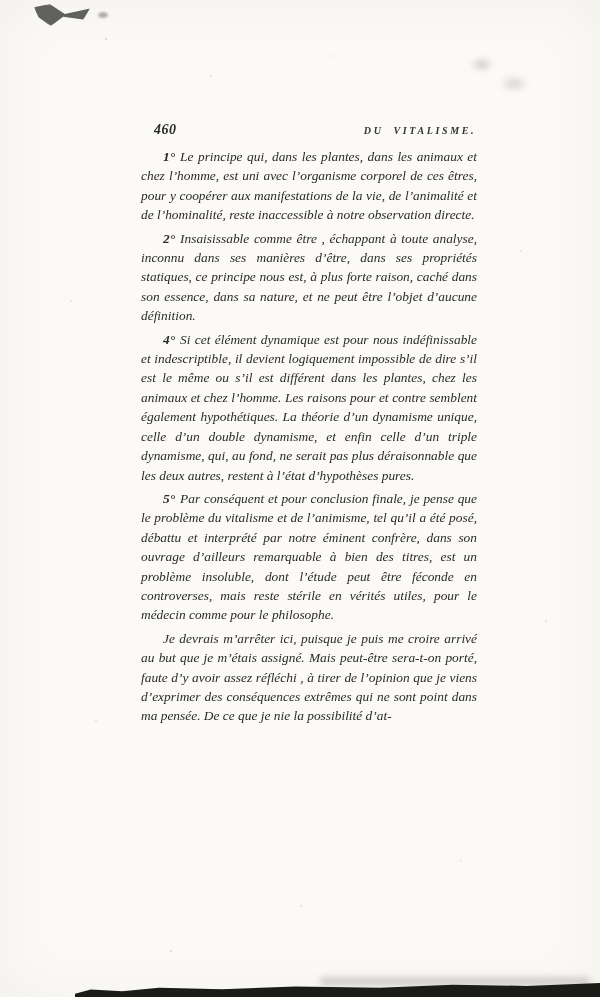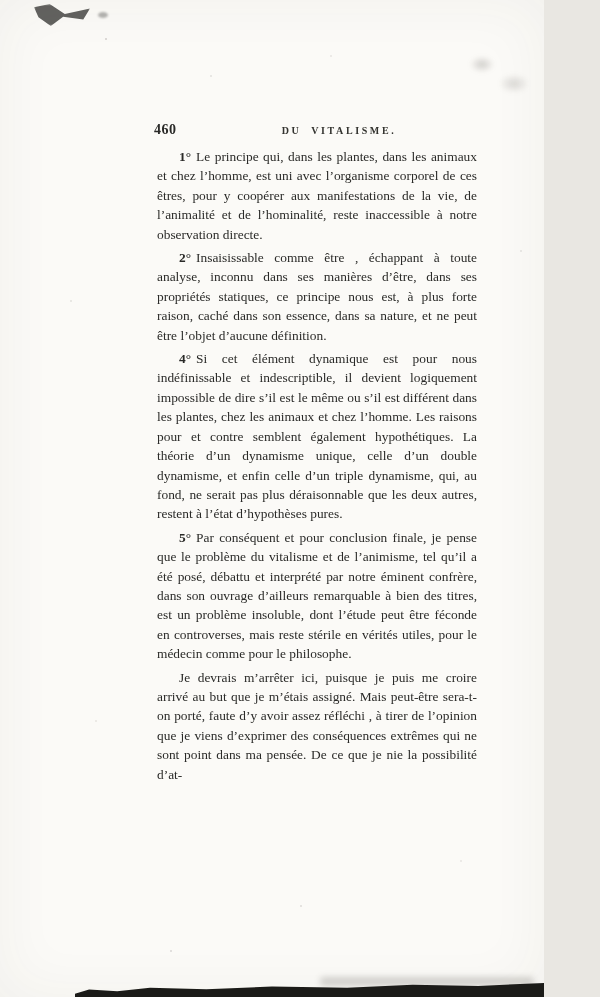--- a/index.html
+++ b/index.html
@@ -3,25 +3,26 @@
 <meta charset="utf-8">
 <style>
   html, body { margin: 0; padding: 0; }
   body {
     width: 600px; height: 997px;
     background: #e9e7e2;
     font-family: "Liberation Serif", "DejaVu Serif", serif;
   }
   .scan {
     position: relative;
-    width: 544px; height: 997px;
+    width: 600px; height: 997px;
     background: var(--paper, #fbfaf7);
     color: var(--ink, #2a2a28);
     overflow: hidden;
     box-shadow: inset 0 0 60px rgba(60,55,45,0.05);
+    font-style: italic;
   }
   
   .speckles {
     position: absolute; left: 0; top: 0; width: 2px; height: 2px;
     background: transparent; border-radius: 50%;
     box-shadow:
       105px 38px 0 rgba(90,85,80,0.25),
       210px 75px 0 rgba(90,85,80,0.15),
       330px 55px 0 rgba(90,85,80,0.12),
       70px 300px 0 rgba(90,85,80,0.14),
@@ -51,33 +52,33 @@
     filter: blur(2px);
   }
   
   .header { position: absolute; top: 122px; left: 142px; width: 334px; height: 18px; }
   .pagenum {
     position: absolute; left: 12px; top: 0;
     font-size: 14px; font-weight: bold; letter-spacing: 0.5px;
   }
   .running-title {
     position: absolute; left: 60px; right: 0; top: 3px;
-    text-align: center;
+    text-align: right;
     font-size: 10px; font-weight: bold;
     letter-spacing: 2.6px; word-spacing: 5px;
     color: #33332f;
   }
   
   .text-block {
     position: absolute; top: 147px; left: 141px; width: 336px;
     font-size: 13.4px; line-height: 19.4px;
     text-align: justify;
     color: var(--ink, #2a2a28);
   }
-  .para { margin: 0 0 4px 16px; text-indent: 22px; }
+  .para { margin: 0 0 4px 0; text-indent: 22px; }
   .para .lead { font-weight: bold; padding-right: 5px; }
   
   .bottom-band {
     position: absolute; left: 75px; right: 0; bottom: 0; height: 15px;
     background: #1b1b18; filter: blur(0.5px);
     clip-path: polygon(0% 78%, 3% 50%, 9% 62%, 16% 38%, 28% 48%, 42% 30%, 58% 38%, 72% 18%, 86% 26%, 100% 6%, 100% 100%, 0% 100%);
   }
   .bottom-haze {
     position: absolute; left: 320px; right: 10px; bottom: 11px; height: 9px;
     background: #6f6c66; opacity: 0.28; filter: blur(3px); border-radius: 4px;

